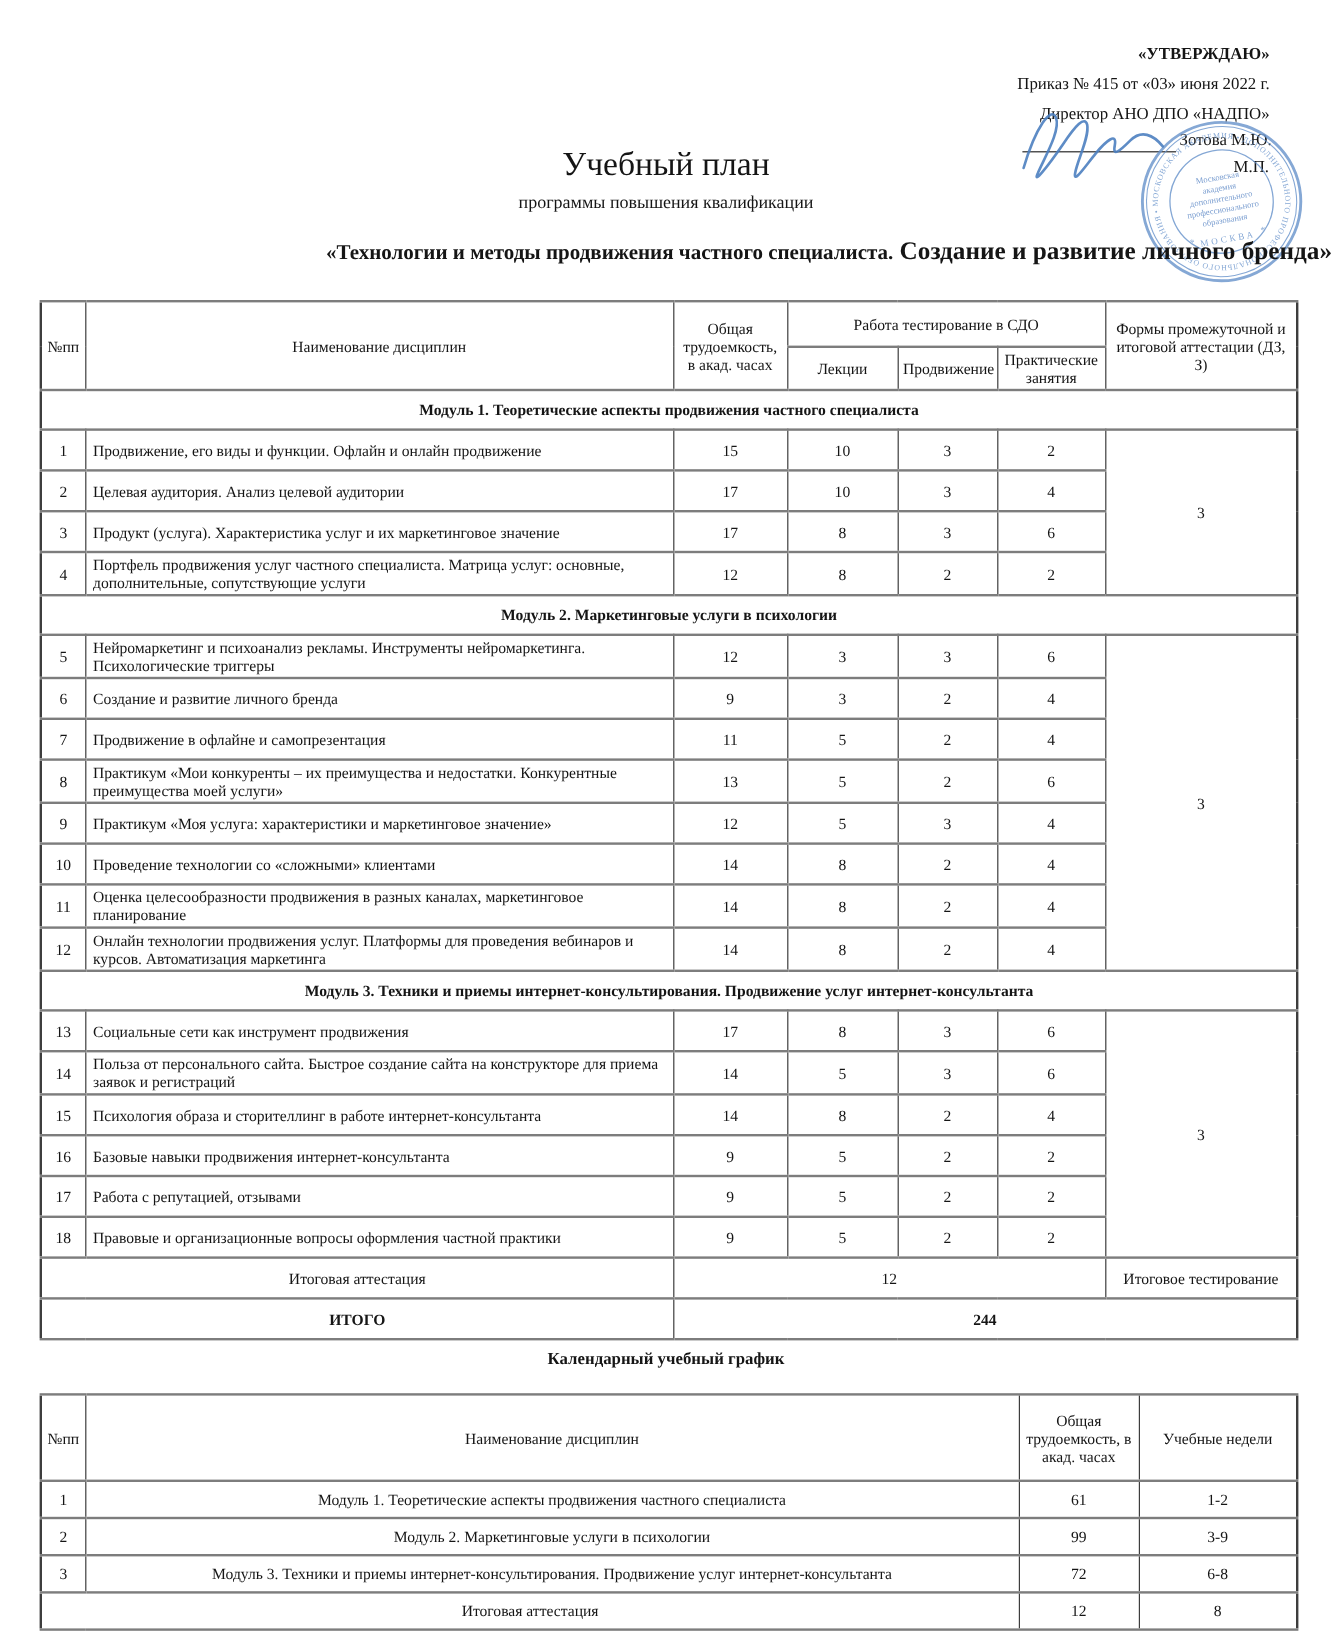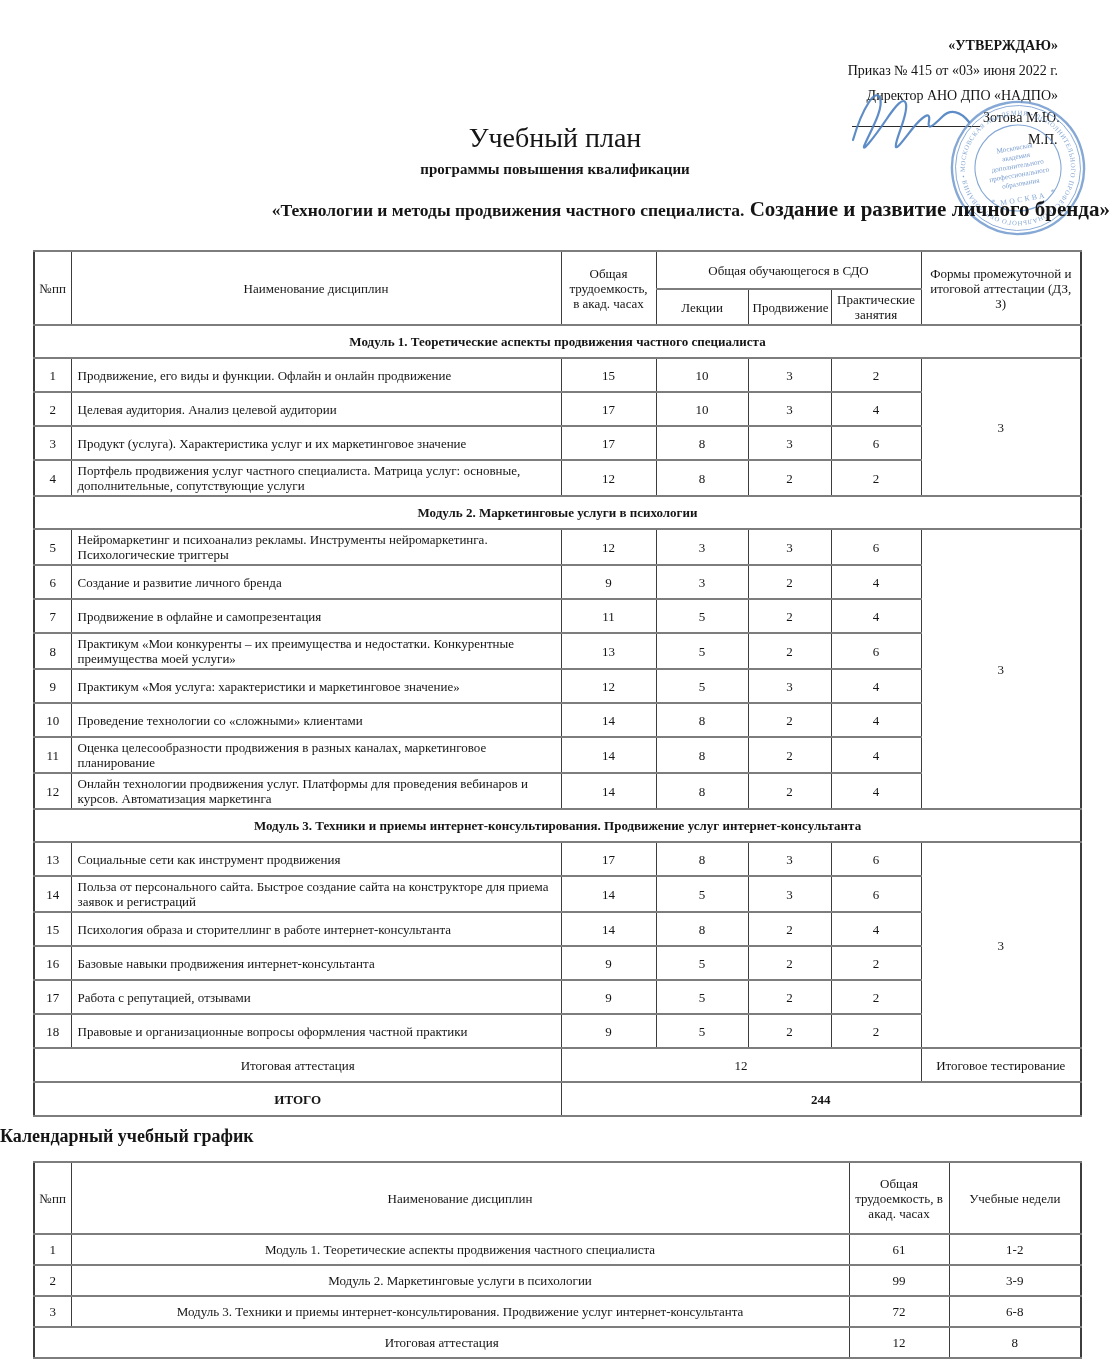--- a/index.html
+++ b/index.html
@@ -13,25 +13,25 @@
   .approval{position:absolute;top:33px;right:52px;text-align:right;font-size:14px;line-height:25px;white-space:nowrap;}
   .approval .appr-title{font-weight:bold;}
   .sig-line{position:absolute;top:126px;left:852px;width:128px;border-bottom:1.4px solid #2a2a2a;height:0;}
   .sig-name{position:absolute;top:110px;left:983px;font-size:14px;}
   .mp-label{position:absolute;top:132px;left:1028px;font-size:14px;}
   .sig-svg{position:absolute;top:84px;left:843px;width:150px;height:80px;}
   .stamp{position:absolute;top:98px;left:948px;width:140px;height:140px;transform:rotate(-10deg);opacity:.82;}
 
   
   .doc-title{position:absolute;top:122px;left:0;width:100%;text-align:center;font-size:28px;}
-  .doc-subtitle{position:absolute;top:161px;left:0;width:100%;text-align:center;font-size:15px;font-weight:bold;}
+  .doc-subtitle{position:absolute;top:161px;left:0;width:100%;text-align:center;font-size:15px;}
   .program-title{position:absolute;top:197px;left:0;width:100%;text-align:right;}
   .program-title .pt1{font-size:17.5px;font-weight:bold;}
   .program-title .pt2{font-size:21px;font-weight:bold;}
-  .cal-title{position:absolute;top:1126px;left:0;width:100%;font-size:18px;font-weight:bold;}
+  .cal-title{position:absolute;top:1126px;left:0;width:100%;text-align:center;font-size:14px;font-weight:bold;}
 
   
   table{border-collapse:collapse;table-layout:fixed;width:1047px;background:#fff;border:2.5px solid #3d3d3d;}
   .plan-table{position:absolute;left:33px;top:250px;}
   .cal-table{position:absolute;left:33px;top:1161px;}
   td,th{
     border-left:1.2px solid #3d3d3d;border-right:1.2px solid #3d3d3d;
     border-top:2px solid #7d7d7d;border-bottom:2px solid #7d7d7d;
     font-size:13px;font-weight:normal;line-height:15px;
     text-align:center;vertical-align:middle;padding:2px 4px;color:#151515;
@@ -99,21 +99,21 @@
       <col style="width:92px">
         <col style="width:83px">
         <col style="width:90px">
         <col style="width:160px">
     </colgroup>
     <tbody>
         <tr class="h1">
       <th rowspan="2">№пп</th>
       <th rowspan="2">Наименование дисциплин</th>
       <th rowspan="2">Общая трудоемкость, в акад. часах</th>
-      <th colspan="3">Общая обучающегося в СДО</th>
+      <th colspan="3">Работа тестирование в СДО</th>
       <th rowspan="2">Формы промежуточной и итоговой аттестации (ДЗ, З)</th>
     </tr>
     <tr class="h2">
       <th>Лекции</th>
       <th>Продвижение</th>
       <th>Практические занятия</th>
     </tr>
 
     <tr class="tr-mod">
       <td colspan="7" class="mod-cell">Модуль 1. Теоретические аспекты продвижения частного специалиста</td>

